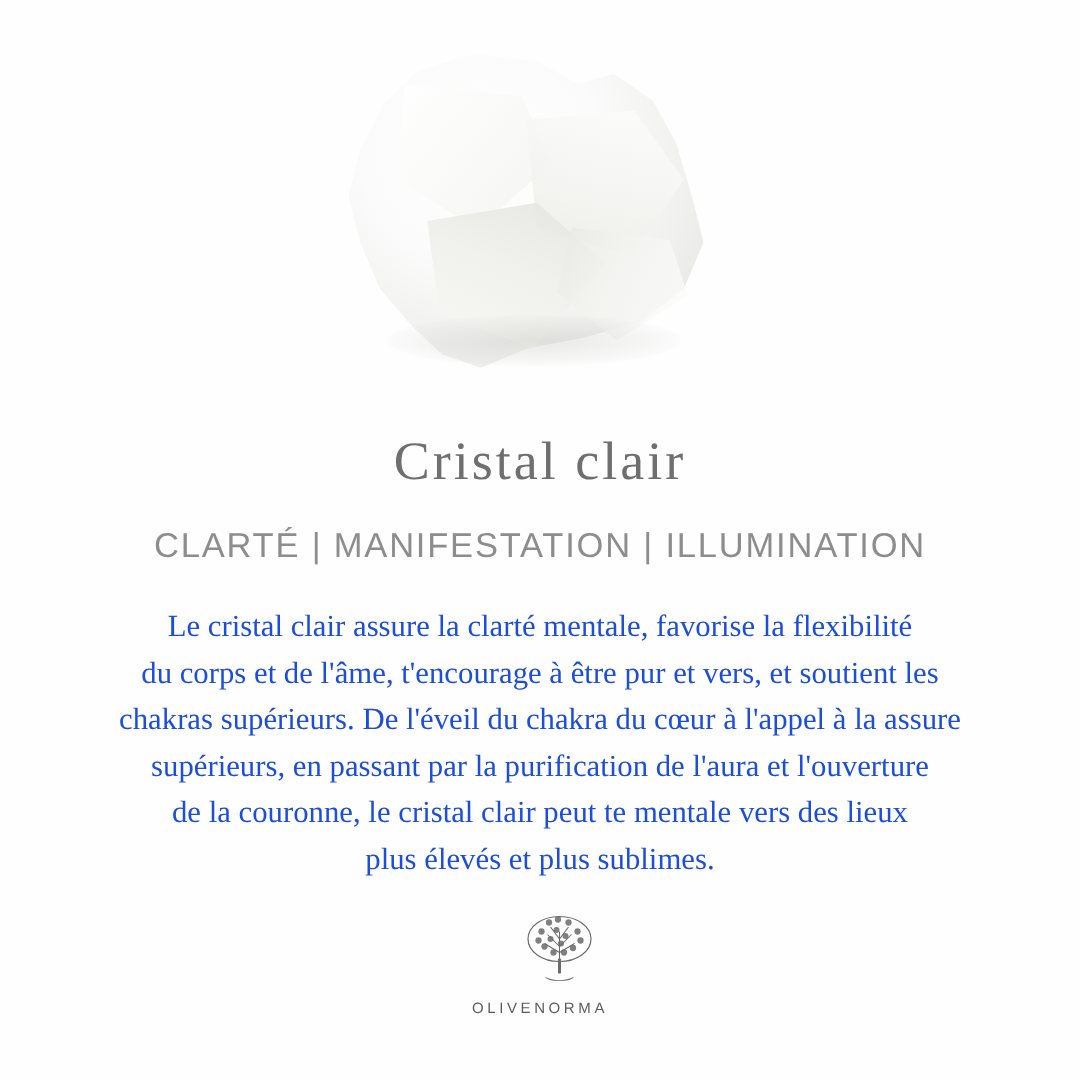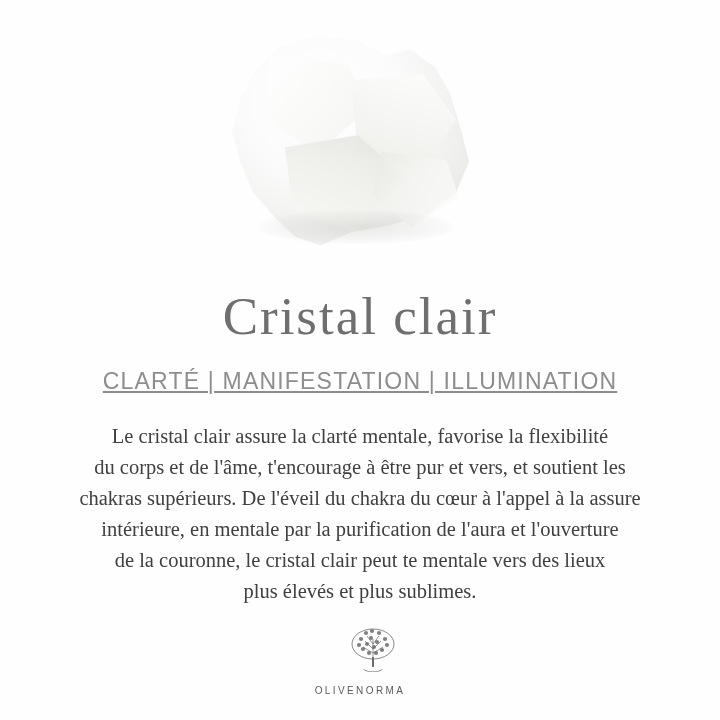--- a/index.html
+++ b/index.html
@@ -83,47 +83,46 @@
     position: absolute;
     left: 36px; top: 176px;
     width: 196px; height: 34px;
     background: radial-gradient(ellipse at 50% 50%, rgba(180,180,176,0.30) 0%, rgba(190,190,186,0.12) 55%, rgba(255,255,255,0) 78%);
     border-radius: 50%;
   }
 
   
   .title {
     font-family: "Liberation Serif", serif;
-    font-size: 53px;
+    font-size: 36px;
     color: #6f6f6f;
     letter-spacing: 2px;
     margin: 6px 0 0 0;
     text-align: center;
     font-weight: 400;
   }
   .subtitle {
     margin-top: 22px;
     font-family: "Liberation Sans", sans-serif;
     font-size: 23px;
     color: #8d8d8d;
     letter-spacing: 1.2px;
     text-align: right;
     font-weight: 400;
-    text-decoration: underline;
   }
 
   
   .body-text {
     width: 672px;
     margin-top: 26px;
     text-align: center;
     font-family: "Liberation Serif", serif;
     font-size: 20.5px;
     line-height: 31px;
-    color: #404040;
+    color: #1d4ed8;
   }
   .body-text .line { display: block; white-space: nowrap; }
 
   
   .logo-block {
     margin-top: 18px;
     display: flex;
     flex-direction: column;
     align-items: flex-end;
   }
@@ -153,21 +152,21 @@
   </div>
 
   <h1 class="title">Cristal  clair</h1>
 
   <div class="subtitle">CLARTÉ | MANIFESTATION | ILLUMINATION</div>
 
   <div class="body-text">
     <span class="line">Le cristal clair assure la clarté mentale, favorise la flexibilité</span>
     <span class="line">du corps et de l'âme, t'encourage à être pur et vers, et soutient les</span>
     <span class="line">chakras supérieurs. De l'éveil du chakra du cœur à l'appel à la assure</span>
-    <span class="line">intérieure, en mentale par la purification de l'aura et l'ouverture</span>
+    <span class="line">supérieurs, en passant par la purification de l'aura et l'ouverture</span>
     <span class="line">de la couronne, le cristal clair peut te mentale vers des lieux</span>
     <span class="line">plus élevés et plus sublimes.</span>
   </div>
 
   <div class="logo-block">
     <svg class="logo-mark" viewBox="0 0 64 58">
       <g fill="#6b6b6b">
         <ellipse cx="32" cy="19" rx="21" ry="15" fill="none" stroke="#6b6b6b" stroke-width="0.8"></ellipse>
         <g stroke="#6b6b6b" stroke-width="0.7" fill="none">
           <path d="M32 34 L32 14"></path>

